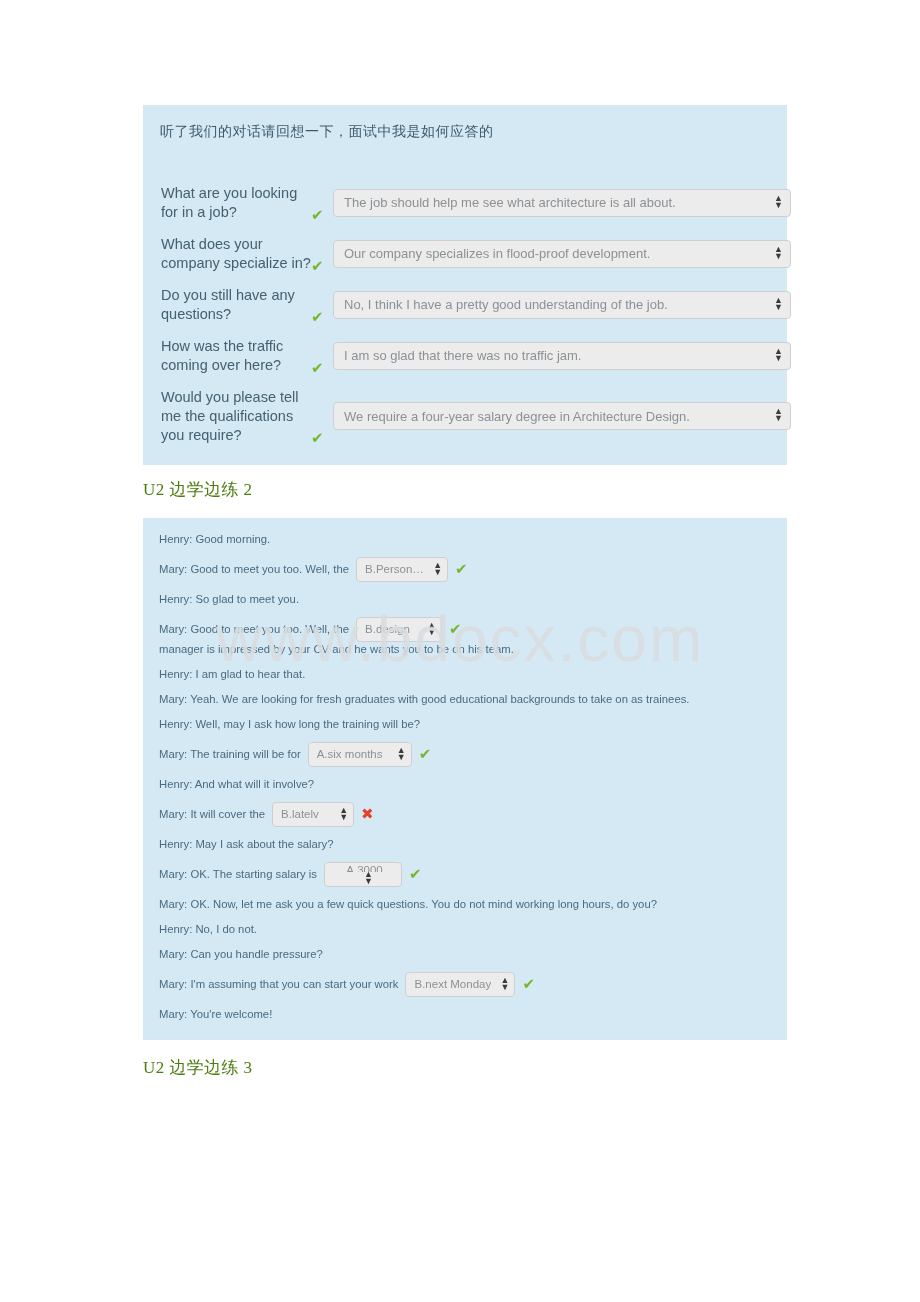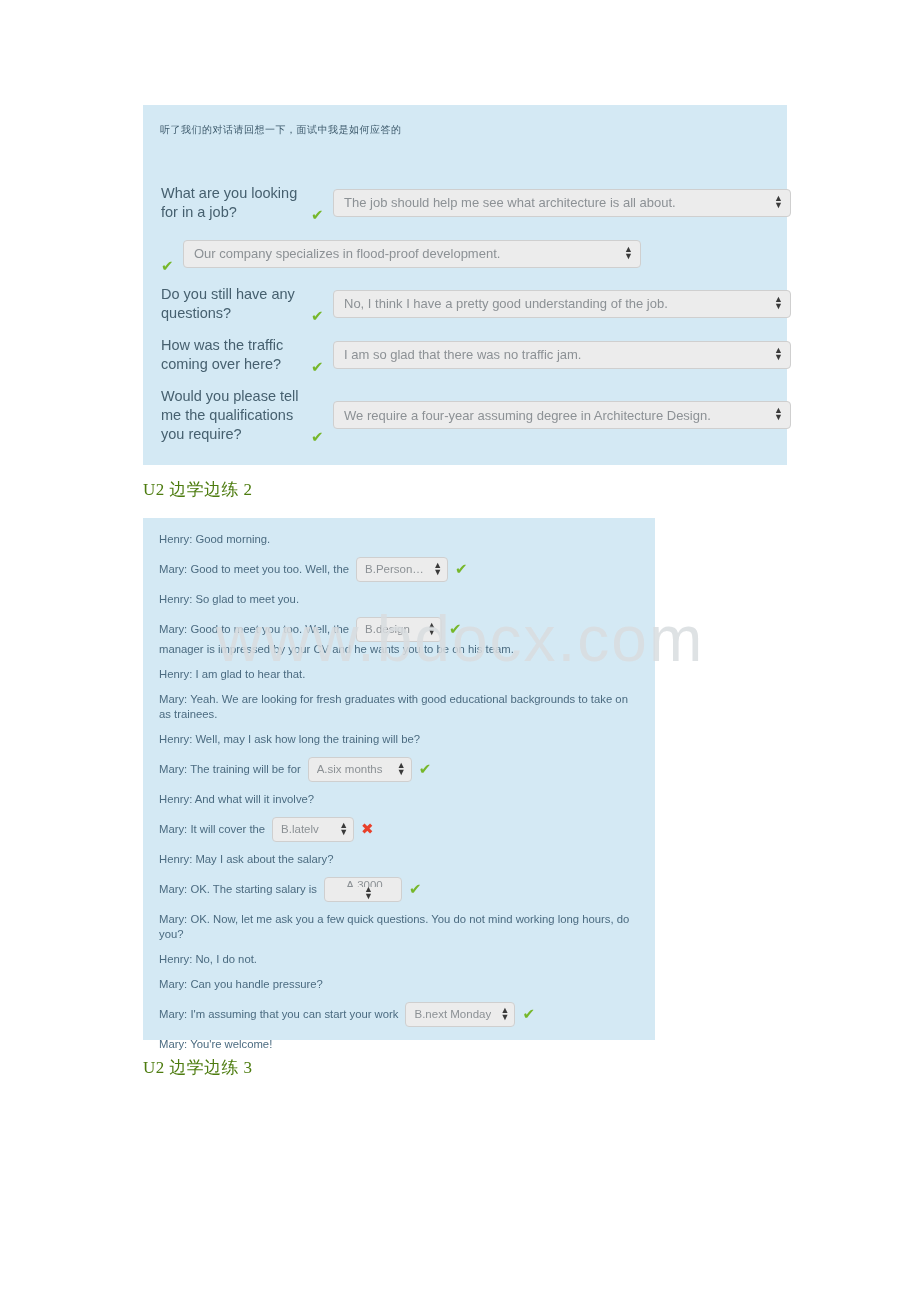--- a/index.html
+++ b/index.html
@@ -50,21 +50,21 @@
     left: 143px;
     top: 105px;
     width: 644px;
     height: 360px;
     padding: 0;
   }
   .quiz-prompt {
     position: absolute;
     left: 17px;
     top: 18px;
-    font-size: 10px;
+    font-size: 14px;
     color: #3d5a6c;
     font-family: Liberation Serif, serif;
     letter-spacing: .5px;
     text-align: center;
   }
 
   .qa-list {
     position: absolute;
     left: 0;
     top: 78px;
@@ -157,21 +157,21 @@
     letter-spacing: .4px;
     white-space: nowrap;
   }
   #caption-2 { top: 478px; }
   #caption-3 { top: 1056px; }
 
   
   #panel-dialogue {
     left: 143px;
     top: 518px;
-    width: 512px;
+    width: 644px;
     height: 522px;
     padding: 14px 16px 12px 16px;
   }
   .dlg-line {
     display: flex;
     align-items: center;
     flex-wrap: wrap;
     font-size: 11.3px;
     color: #4b6b80;
     line-height: 15px;
@@ -208,20 +208,21 @@
           </div>
           <div class="qa-answer-wrap" style="padding-top: 5.5px;"><span class="sel sel-wide">
               <span class="sel-text">The job should help me see what architecture is all about.</span>
               <span class="sel-arrow">
                 <span class="up">▲</span>
                 <span class="dn">▼</span>
               </span>
             </span></div>
         </div>
         <div class="qa-row" style="margin-bottom: 12px;">
+          <div class="qa-question">What does your company specialize in?</div>
           <div class="qa-check-slot">
             <span class="mark mark-ok qa-check" style="top: 25px;">✔</span>
           </div>
           <div class="qa-answer-wrap" style="padding-top: 5.5px;"><span class="sel sel-wide">
               <span class="sel-text">Our company specializes in flood-proof development.</span>
               <span class="sel-arrow">
                 <span class="up">▲</span>
                 <span class="dn">▼</span>
               </span>
             </span></div>
@@ -251,21 +252,21 @@
                 <span class="dn">▼</span>
               </span>
             </span></div>
         </div>
         <div class="qa-row" style="margin-bottom: 12px;">
           <div class="qa-question">Would you please tell me the qualifications you require?</div>
           <div class="qa-check-slot">
             <span class="mark mark-ok qa-check" style="top: 44px;">✔</span>
           </div>
           <div class="qa-answer-wrap" style="padding-top: 15px;"><span class="sel sel-wide">
-              <span class="sel-text">We require a four-year assuming degree in Architecture Design.</span>
+              <span class="sel-text">We require a four-year salary degree in Architecture Design.</span>
               <span class="sel-arrow">
                 <span class="up">▲</span>
                 <span class="dn">▼</span>
               </span>
             </span></div>
         </div>
       </div>
   </div>
 
   <div class="caption" id="caption-2">U2 边学边练 2</div>

